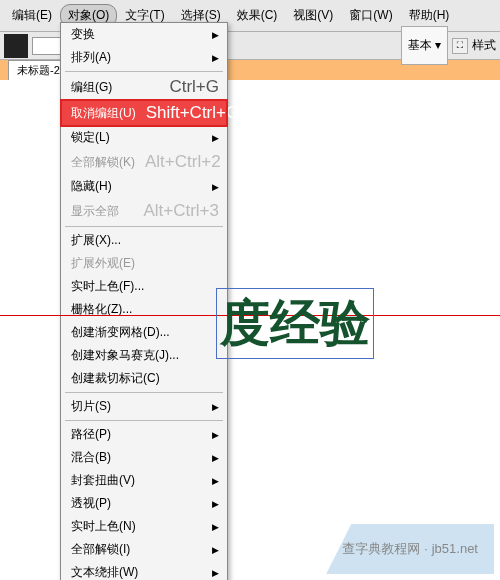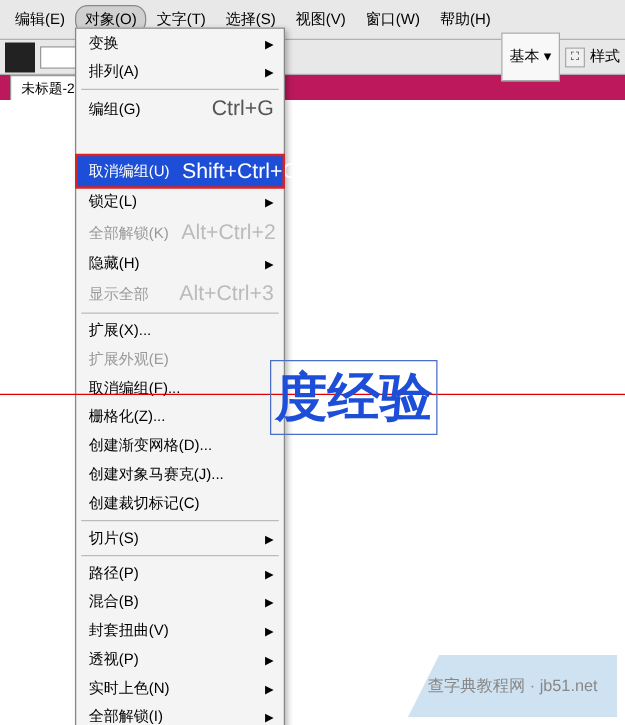--- a/index.html
+++ b/index.html
@@ -6,45 +6,46 @@
 body { width: 500px; height: 580px; font-family: "SimSun", "Microsoft YaHei", sans-serif; font-size: 12px; background: #fff; overflow: hidden; position: relative; }
 .menubar { display: flex; background: #e8e8e8; border-bottom: 1px solid #b0b0b0; height: 32px; align-items: center; padding-left: 4px; }
 .menubar .menu-title { padding: 3px 8px; cursor: default; }
 .menubar .menu-title.active { background: #d0d0d0; border: 1px solid #888; border-radius: 10px; padding: 2px 7px; }
 .toolbar-row { display: flex; align-items: center; height: 28px; background: #e8e8e8; border-bottom: 1px solid #b0b0b0; padding: 0 4px; gap: 4px; }
 .toolbar-btn { width: 20px; height: 20px; border: 1px solid #aaa; background: #f0f0f0; display: inline-flex; align-items: center; justify-content: center; }
 .toolbar-dark { width: 24px; height: 24px; background: #222; display: inline-block; }
 .input-box { width: 60px; height: 18px; border: 1px solid #999; background: #fff; }
 .dropdown-label { padding: 10px 6px; border: 1px solid #aaa; background: #f8f8f8; margin-left: auto; }
 .expand-icon { width: 16px; height: 16px; border: 1px solid #aaa; background: #f0f0f0; display: inline-flex; align-items: center; justify-content: center; font-size: 9px; }
-.tab-bar { display: flex; background: #be185d; height: 20px; align-items: flex-end; padding-left: 8px; }
+.tab-bar { display: flex; background: #fdba74; height: 20px; align-items: flex-end; padding-left: 8px; }
 .tab { padding: 2px 8px; background: #fff; border: 1px solid #999; border-bottom: none; font-size: 11px; }
 .dropdown-menu { position: absolute; left: 60px; top: 22px; width: 168px; background: #f4f4f4; border: 1px solid #888; box-shadow: 2px 2px 5px rgba(0,0,0,0.3); }
 .menu-item { display: flex; justify-content: space-between; padding: 3px 8px 3px 10px; font-size: 12px; cursor: default; align-items: center; }
-.menu-item.highlighted { background: #1d4ed8; color: #fff; outline: 2px solid #d22; outline-offset: -1px; margin-top: 24px; }
+.menu-item.highlighted { background: #ef4444; color: #fff; outline: 2px solid #d22; outline-offset: -1px; }
 .menu-item.disabled { color: #999; }
 .menu-sep { height: 1px; background: #bbb; margin: 2px 4px; }
 .menu-label { white-space: nowrap; }
 .menu-shortcut { font-size: 17px; margin-left: 10px; color: #555; }
 .menu-item.highlighted .menu-shortcut, .menu-item:hover .menu-shortcut { color: #fff; }
 .menu-item.disabled .menu-shortcut { color: #bbb; }
 .menu-arrow { font-size: 9px; margin-left: 8px; }
-.canvas-text { position: absolute; left: 220px; top: 290px; font-size: 42px; font-weight: bold; color: #1d4ed8; font-family: "SimHei", sans-serif; white-space: nowrap; }
+.canvas-text { position: absolute; left: 220px; top: 290px; font-size: 50px; font-weight: bold; color: #14532d; font-family: "SimHei", sans-serif; white-space: nowrap; }
 .canvas-text::after { content: ""; position: absolute; inset: -2px -4px; border: 1px solid #4a6ec5; pointer-events: none; }
 .guide-line { position: absolute; left: 0; right: 0; top: 315px; height: 1px; background: #d00; }
 .watermark { position: absolute; right: 6px; bottom: 6px; font-size: 13px; color: #888; background: rgba(60,140,200,0.25); padding: 16px 16px; clip-path: polygon(15% 0, 100% 0, 100% 100%, 0 100%); }
 </style>
 </head>
 <body>
 
 <div class="menubar" id="menubar">
     <span class="menu-title">编辑(E)</span>
     <span class="menu-title active">对象(O)</span>
     <span class="menu-title">文字(T)</span>
     <span class="menu-title">选择(S)</span>
+    <span class="menu-title">效果(C)</span>
     <span class="menu-title">视图(V)</span>
     <span class="menu-title">窗口(W)</span>
     <span class="menu-title">帮助(H)</span>
   </div>
 
 <div class="toolbar-row">
   <span class="toolbar-dark"></span>
   <input class="input-box" style="">
   <input class="input-box" style="">
   <span class="toolbar-btn">▢</span>
@@ -95,21 +96,21 @@
       <span class="menu-shortcut">Alt+Ctrl+3</span>
     </div>
     <div class="menu-sep"></div>
     <div class="menu-item">
       <span class="menu-label">扩展(X)...</span>
     </div>
     <div class="menu-item disabled">
       <span class="menu-label">扩展外观(E)</span>
     </div>
     <div class="menu-item">
-      <span class="menu-label">取消编组(F)...</span>
+      <span class="menu-label">实时上色(F)...</span>
     </div>
     <div class="menu-item">
       <span class="menu-label">栅格化(Z)...</span>
     </div>
     <div class="menu-item">
       <span class="menu-label">创建渐变网格(D)...</span>
     </div>
     <div class="menu-item">
       <span class="menu-label">创建对象马赛克(J)...</span>
     </div>

